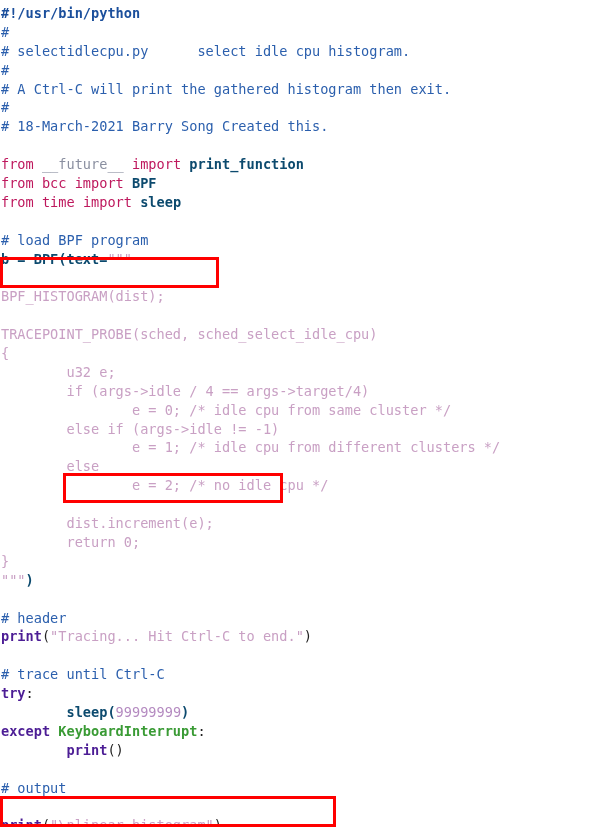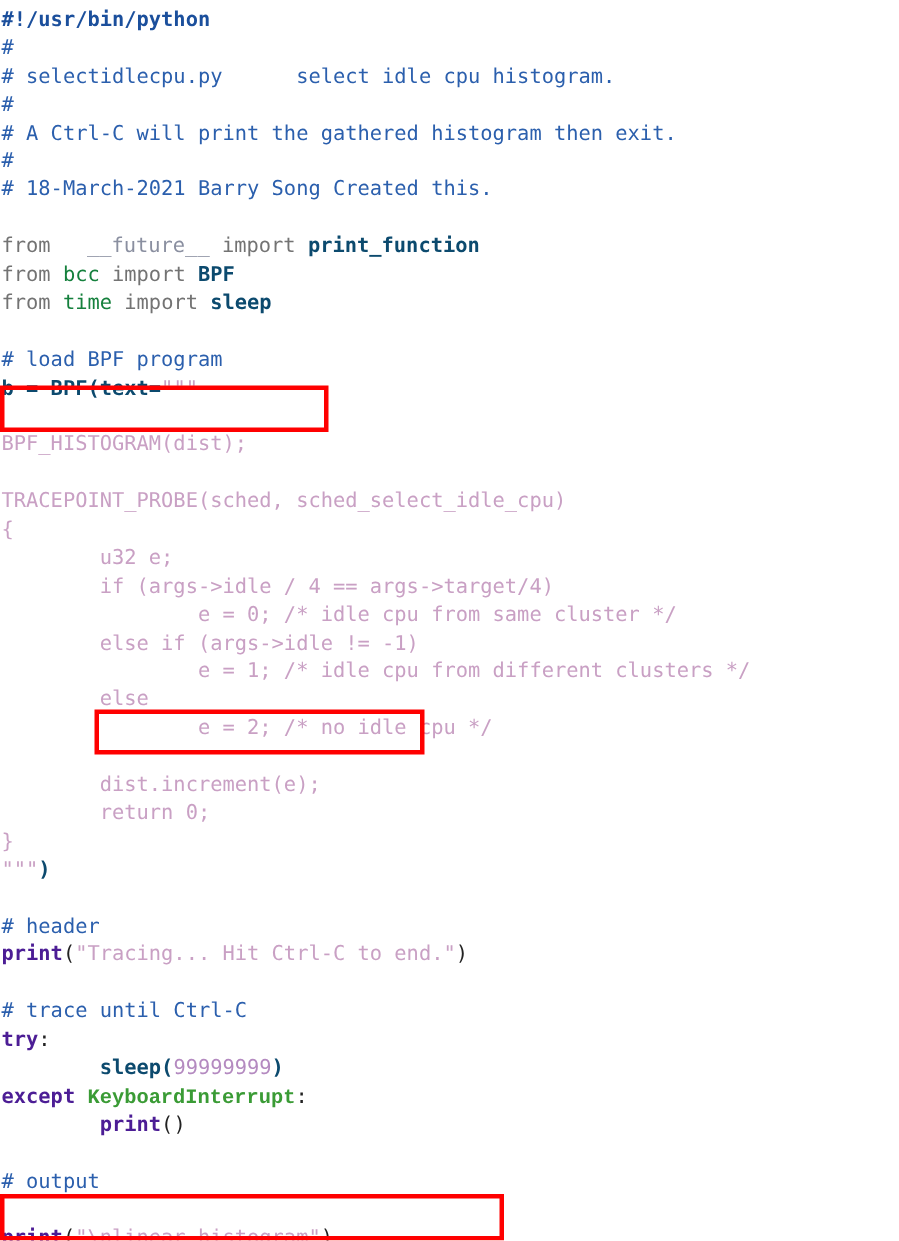--- a/index.html
+++ b/index.html
@@ -30,29 +30,29 @@
     letter-spacing: 0px;
     white-space: pre;
     color: #222222;
     -webkit-font-smoothing: antialiased;
   }
   .ln { display: block; height: 18.9px; }
 
   
   .c   { color: #2b5fad; }                     
   .cb  { color: #1b4f9c; font-weight: bold; }  
-  .kw  { color: #737373; text-align: right; }                     
+  .kw  { color: #be185d; text-align: right; }                     
   .kwr { color: #4c1d95; font-weight: bold; }  
-  .mod { color: #15803d; }                     
-  .dun { color: #8a8fa0; margin-left: 16px; }                     
+  .mod { color: #be185d; }                     
+  .dun { color: #8a8fa0; }                     
   .nm  { color: #0c4a6e; font-weight: bold; }  
   .pl  { color: #222222; }                     
   .str { color: #c9a0c4; }                     
   .num { color: #b48ac0; margin-top: 47px; }                     
-  .exc { color: #3a9b35; font-weight: bold; font-family: Liberation Mono, monospace; }  
+  .exc { color: #3a9b35; font-weight: bold; }  
 
   
   .hl {
     position: absolute;
     border: 3px solid #ff0000;
     box-sizing: border-box;
     background: transparent;
     pointer-events: none;
   }
   #hl-bpf-histogram { left: 0px;  top: 257px; width: 219px; height: 31px; }

